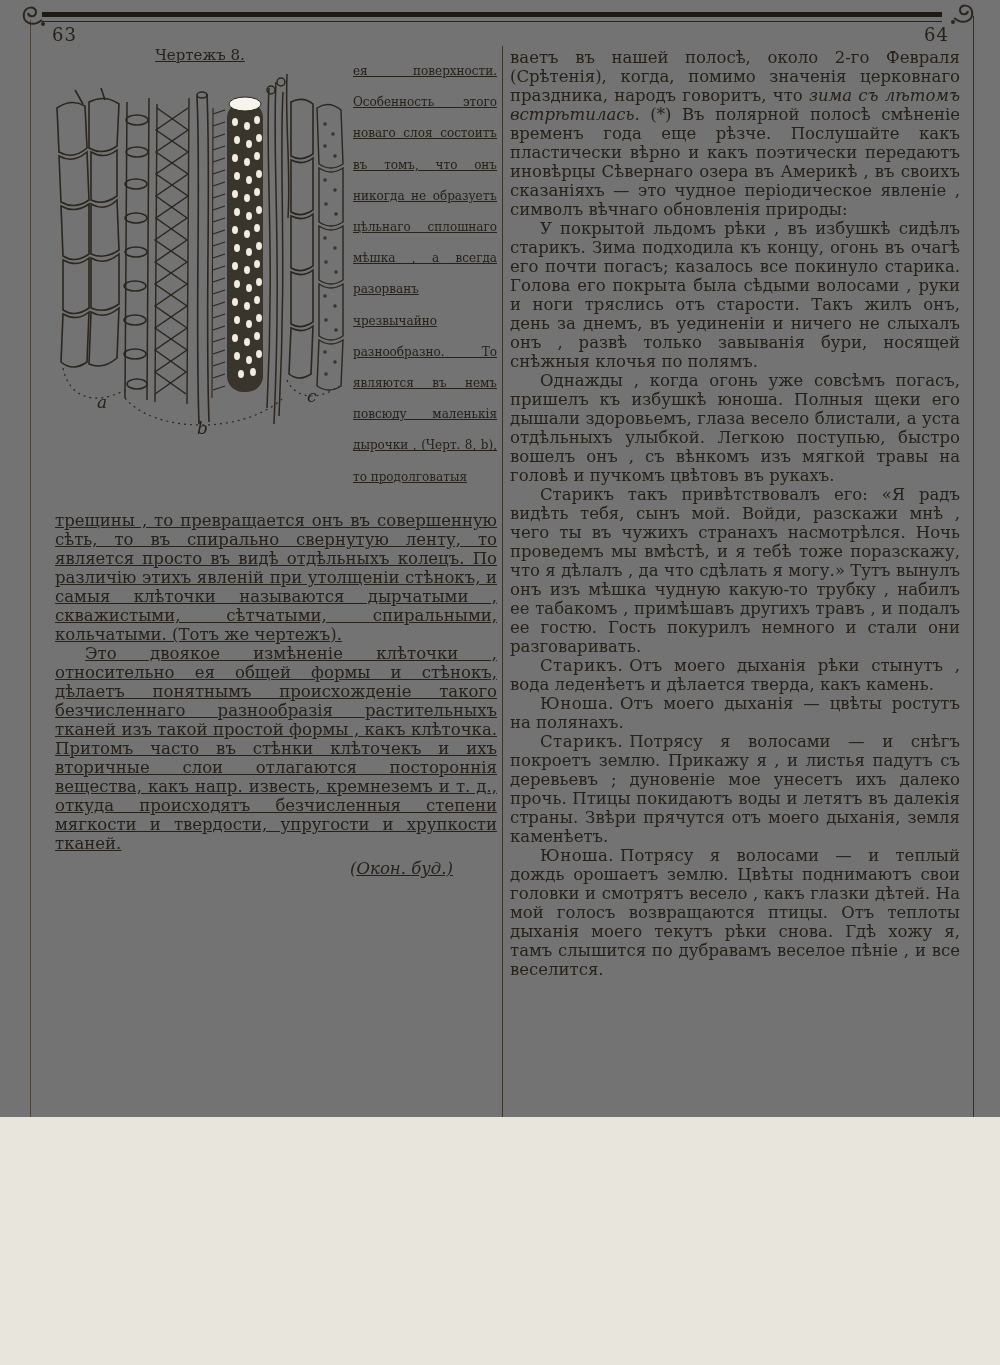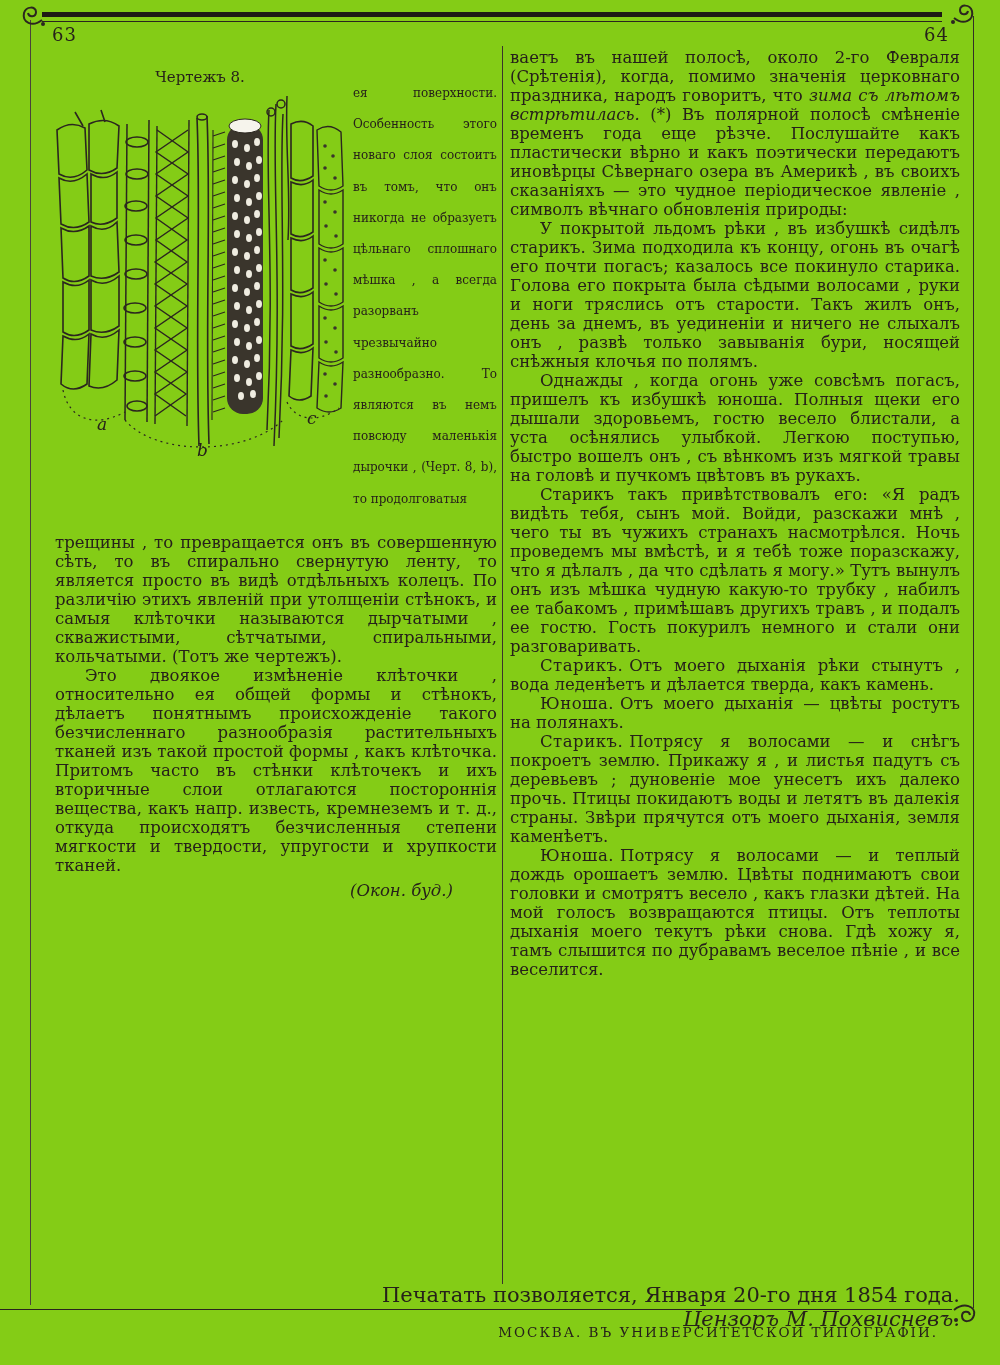--- a/index.html
+++ b/index.html
@@ -1,36 +1,36 @@
 <!DOCTYPE html>
 <html><head>
 <meta charset="utf-8">
 <style>
   html,body { margin:0; padding:0; }
   body { background:#e8e5dc; }
   .page {
-    position:relative; width:1000px; height:1365px;
-    background:#84cc16;
+    position:relative; width:1000px; height:1117px;
+    background:#737373;
     font-family:"DejaVu Serif", serif;
     color:#26211a;
     overflow:hidden;
   }
   
   .frame-top { position:absolute; left:42px; right:58px; top:12px; height:4px;
     border-top:5px solid #1e1a14; border-bottom:1px solid #2a251e; }
   .rule-left  { position:absolute; left:30px;  top:20px; width:1px; height:1285px; background:#4a443a; }
   .rule-right { position:absolute; left:973px; top:16px; width:1px; height:1292px; background:#332e26; }
   .col-divider { position:absolute; left:502px; top:46px; width:1px; height:1238px; background:#3a342c; }
   .corner { position:absolute; }
   .page-num { position:absolute; top:24px; font-size:18px; letter-spacing:1px; }
   .page-num.left { left:52px; }
   .page-num.right { left:924px; }
 
   
-  .col-left  { position:absolute; left:55px; top:66px; width:442px; }
+  .col-left  { position:absolute; left:55px; top:44px; width:442px;text-decoration:underline; }
   .col-right { position:absolute; left:510px; top:48px; width:450px; }
 
   p.body { margin:0; font-size:16.5px; line-height:19px; text-align:justify; }
   p.body.indent { text-indent:30px; }
   .it { font-style:italic; }
 
   
   .figure-row { display:flex; }
   .figure-block { width:290px; }
   .figure-title { text-align:center; font-size:15px; margin:2px 0 4px 0; }
@@ -240,21 +240,21 @@
 
     <p class="body" style="margin-top:6px">трещины , то превращается онъ въ совершенную сѣть, то въ спирально свернутую ленту, то является просто въ видѣ отдѣльныхъ колецъ. По различію этихъ явленій при утолщеніи стѣнокъ, и самыя клѣточки называются дырчатыми , скважистыми, сѣтчатыми, спиральными, кольчатыми. (Тотъ же чертежъ).</p>
     <p class="body indent">Это двоякое измѣненіе клѣточки , относительно ея общей формы и стѣнокъ, дѣлаетъ понятнымъ происхожденіе такого безчисленнаго разнообразія растительныхъ тканей изъ такой простой формы , какъ клѣточка. Притомъ часто въ стѣнки клѣточекъ и ихъ вторичные слои отлагаются постороннія вещества, какъ напр. известь, кремнеземъ и т. д., откуда происходятъ безчисленныя степени мягкости и твердости, упругости и хрупкости тканей.</p>
     <div class="cont-note">(Окон. буд.)</div>
 
   </div>
 
   <div class="col-right">
     <p class="body"><span>ваетъ въ нашей полосѣ, около 2-го Февраля (Срѣтенія), когда, помимо значенія церковнаго праздника, народъ говоритъ, что </span><span class="it">зима съ лѣтомъ встрѣтилась.</span><span> (*) Въ полярной полосѣ смѣненіе временъ года еще рѣзче. Послушайте какъ пластически вѣрно и какъ поэтически передаютъ иновѣрцы Сѣвернаго озера въ Америкѣ , въ своихъ сказаніяхъ — это чудное періодическое явленіе , символъ вѣчнаго обновленія природы:</span></p>
     <p class="body indent">У покрытой льдомъ рѣки , въ избушкѣ сидѣлъ старикъ. Зима подходила къ концу, огонь въ очагѣ его почти погасъ; казалось все покинуло старика. Голова его покрыта была сѣдыми волосами , руки и ноги тряслись отъ старости. Такъ жилъ онъ, день за днемъ, въ уединеніи и ничего не слыхалъ онъ , развѣ только завыванія бури, носящей снѣжныя клочья по полямъ.</p>
-    <p class="body indent">Однажды , когда огонь уже совсѣмъ погасъ, пришелъ къ избушкѣ юноша. Полныя щеки его дышали здоровьемъ, гостю весело блистали, а уста осѣнялись улыбкой. Легкою поступью, быстро вошелъ онъ , съ вѣнкомъ изъ мягкой травы на головѣ и пучкомъ цвѣтовъ въ рукахъ.</p>
+    <p class="body indent">Однажды , когда огонь уже совсѣмъ погасъ, пришелъ къ избушкѣ юноша. Полныя щеки его дышали здоровьемъ, глаза весело блистали, а уста отдѣльныхъ улыбкой. Легкою поступью, быстро вошелъ онъ , съ вѣнкомъ изъ мягкой травы на головѣ и пучкомъ цвѣтовъ въ рукахъ.</p>
     <p class="body indent">Старикъ такъ привѣтствовалъ его: «Я радъ видѣть тебя, сынъ мой. Войди, разскажи мнѣ , чего ты въ чужихъ странахъ насмотрѣлся. Ночь проведемъ мы вмѣстѣ, и я тебѣ тоже поразскажу, что я дѣлалъ , да что сдѣлать я могу.» Тутъ вынулъ онъ изъ мѣшка чудную какую-то трубку , набилъ ее табакомъ , примѣшавъ другихъ травъ , и подалъ ее гостю. Гость покурилъ немного и стали они разговаривать.</p>
 
     <p class="body indent"><span class="speaker">Старикъ.</span><span>Отъ моего дыханія рѣки стынутъ , вода леденѣетъ и дѣлается тверда, какъ камень.</span></p>
     <p class="body indent"><span class="speaker">Юноша.</span><span>Отъ моего дыханія — цвѣты ростутъ на полянахъ.</span></p>
     <p class="body indent"><span class="speaker">Старикъ.</span><span>Потрясу я волосами — и снѣгъ покроетъ землю. Прикажу я , и листья падутъ съ деревьевъ ; дуновеніе мое унесетъ ихъ далеко прочь. Птицы покидаютъ воды и летятъ въ далекія страны. Звѣри прячутся отъ моего дыханія, земля каменѣетъ.</span></p>
     <p class="body indent"><span class="speaker">Юноша.</span><span>Потрясу я волосами — и теплый дождь орошаетъ землю. Цвѣты поднимаютъ свои головки и смотрятъ весело , какъ глазки дѣтей. На мой голосъ возвращаются птицы. Отъ теплоты дыханія моего текутъ рѣки снова. Гдѣ хожу я, тамъ слышится по дубравамъ веселое пѣніе , и все веселится.</span></p>
 
   </div>
 
   <div class="censor-line"><span>Печатать позволяется, Января 20-го дня 1854 года.</span> <span class="it">Цензоръ М. Похвисневъ.</span></div>

